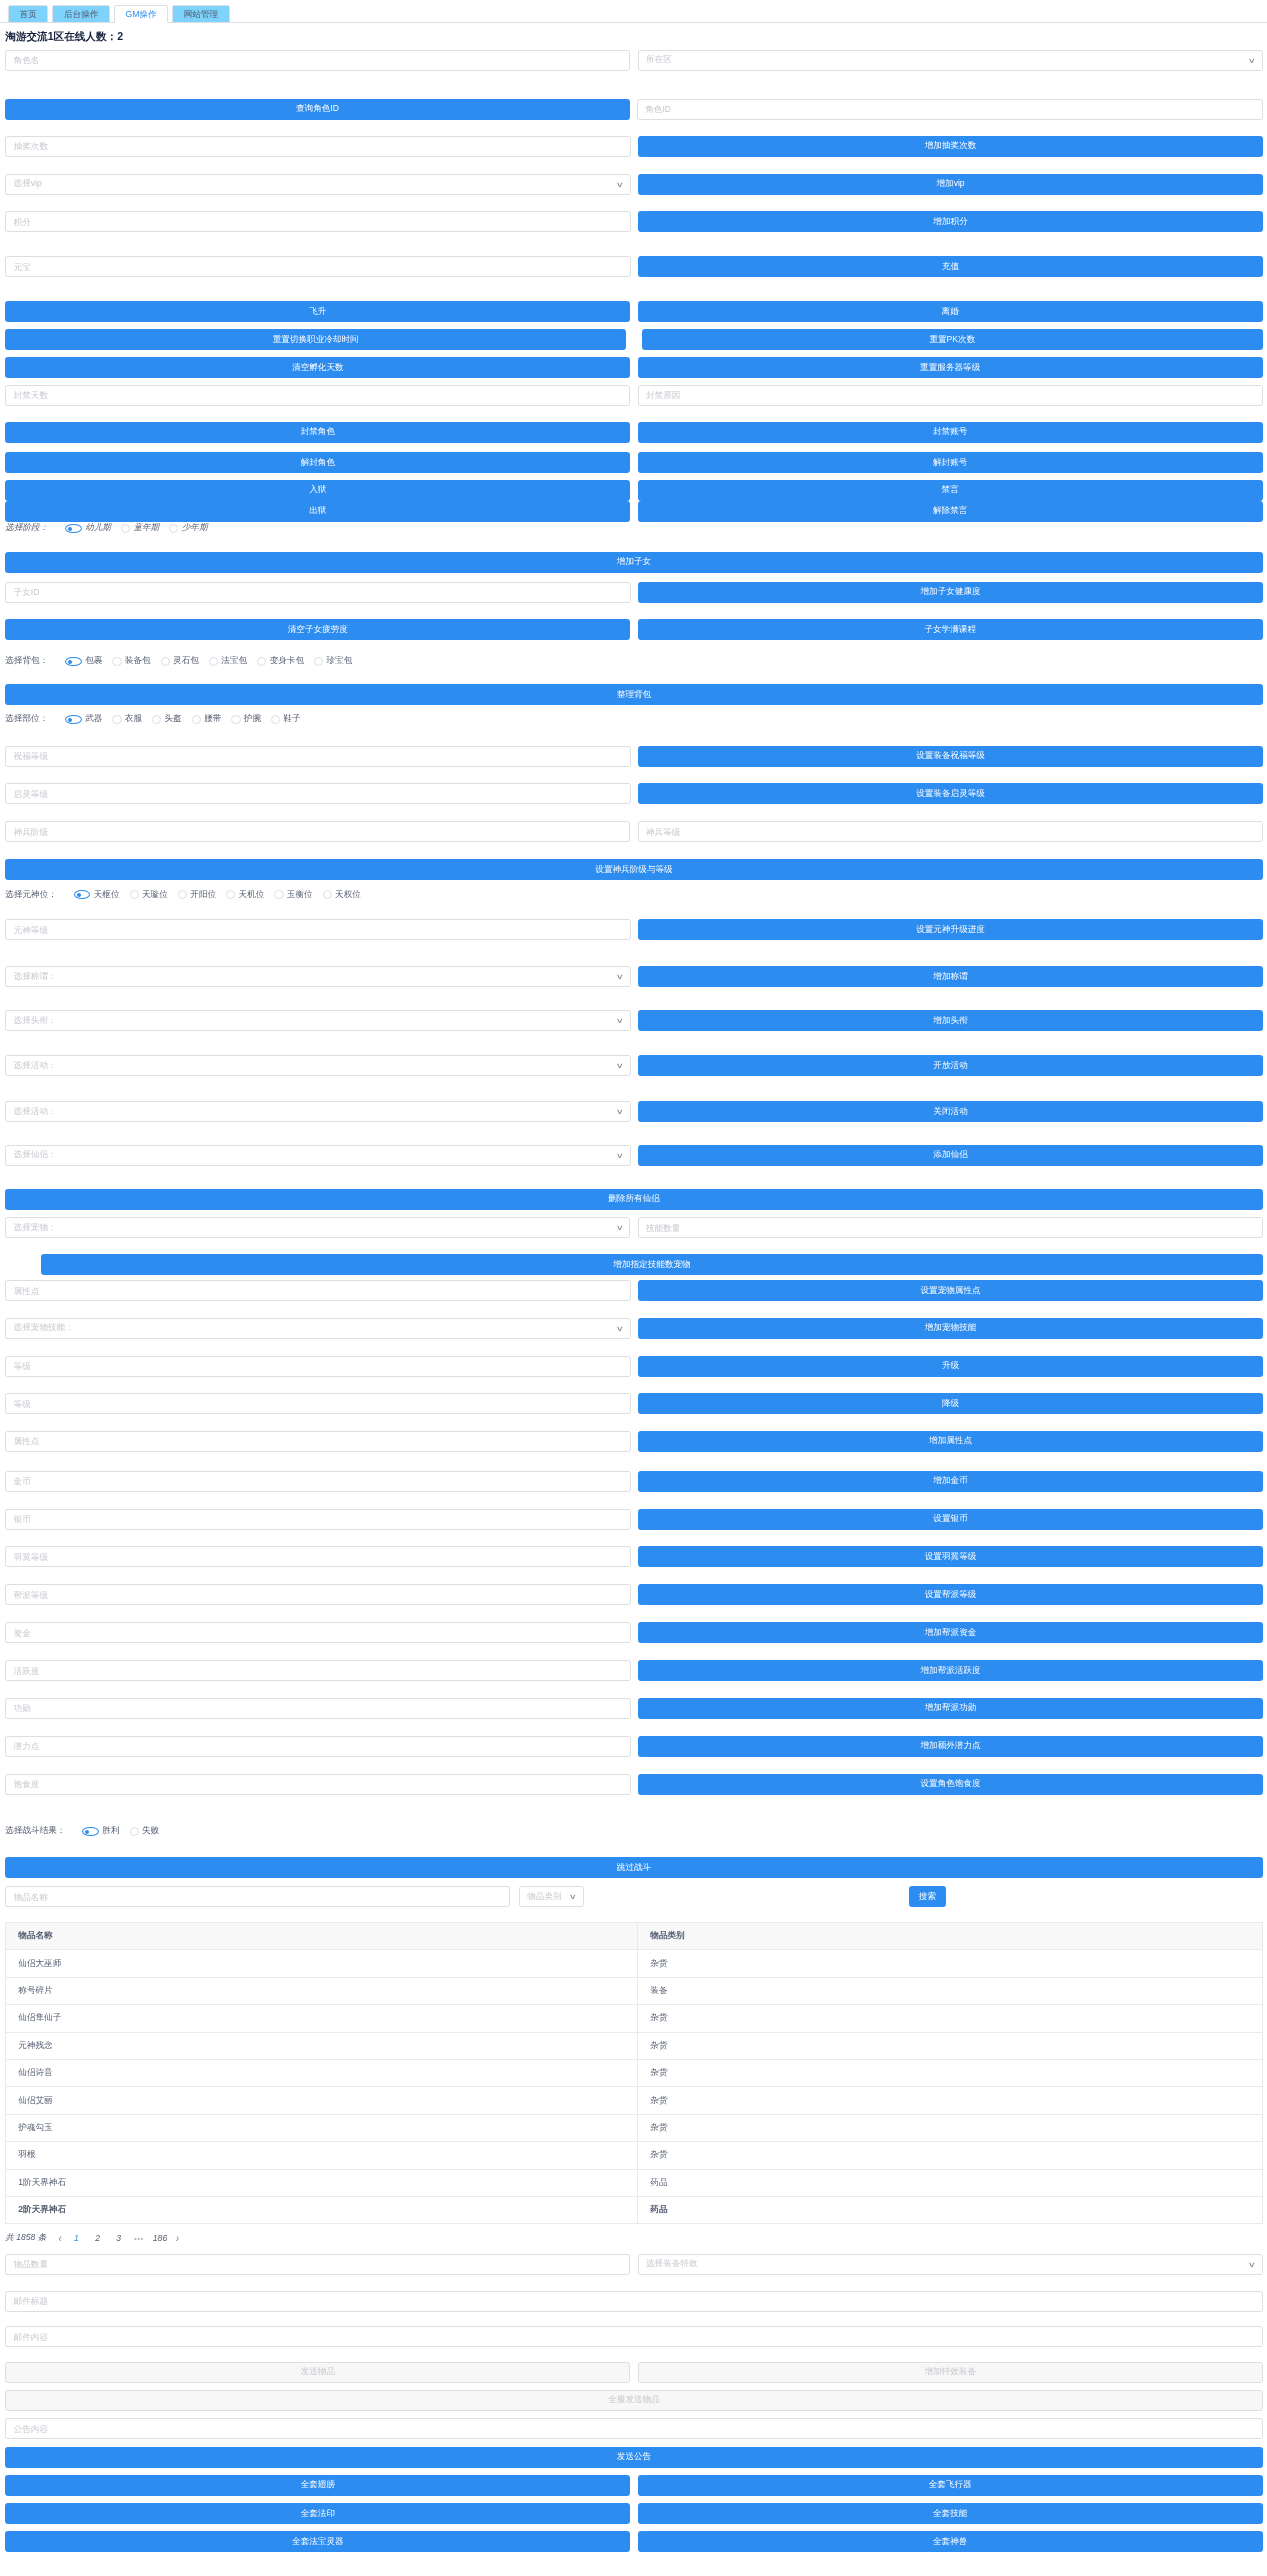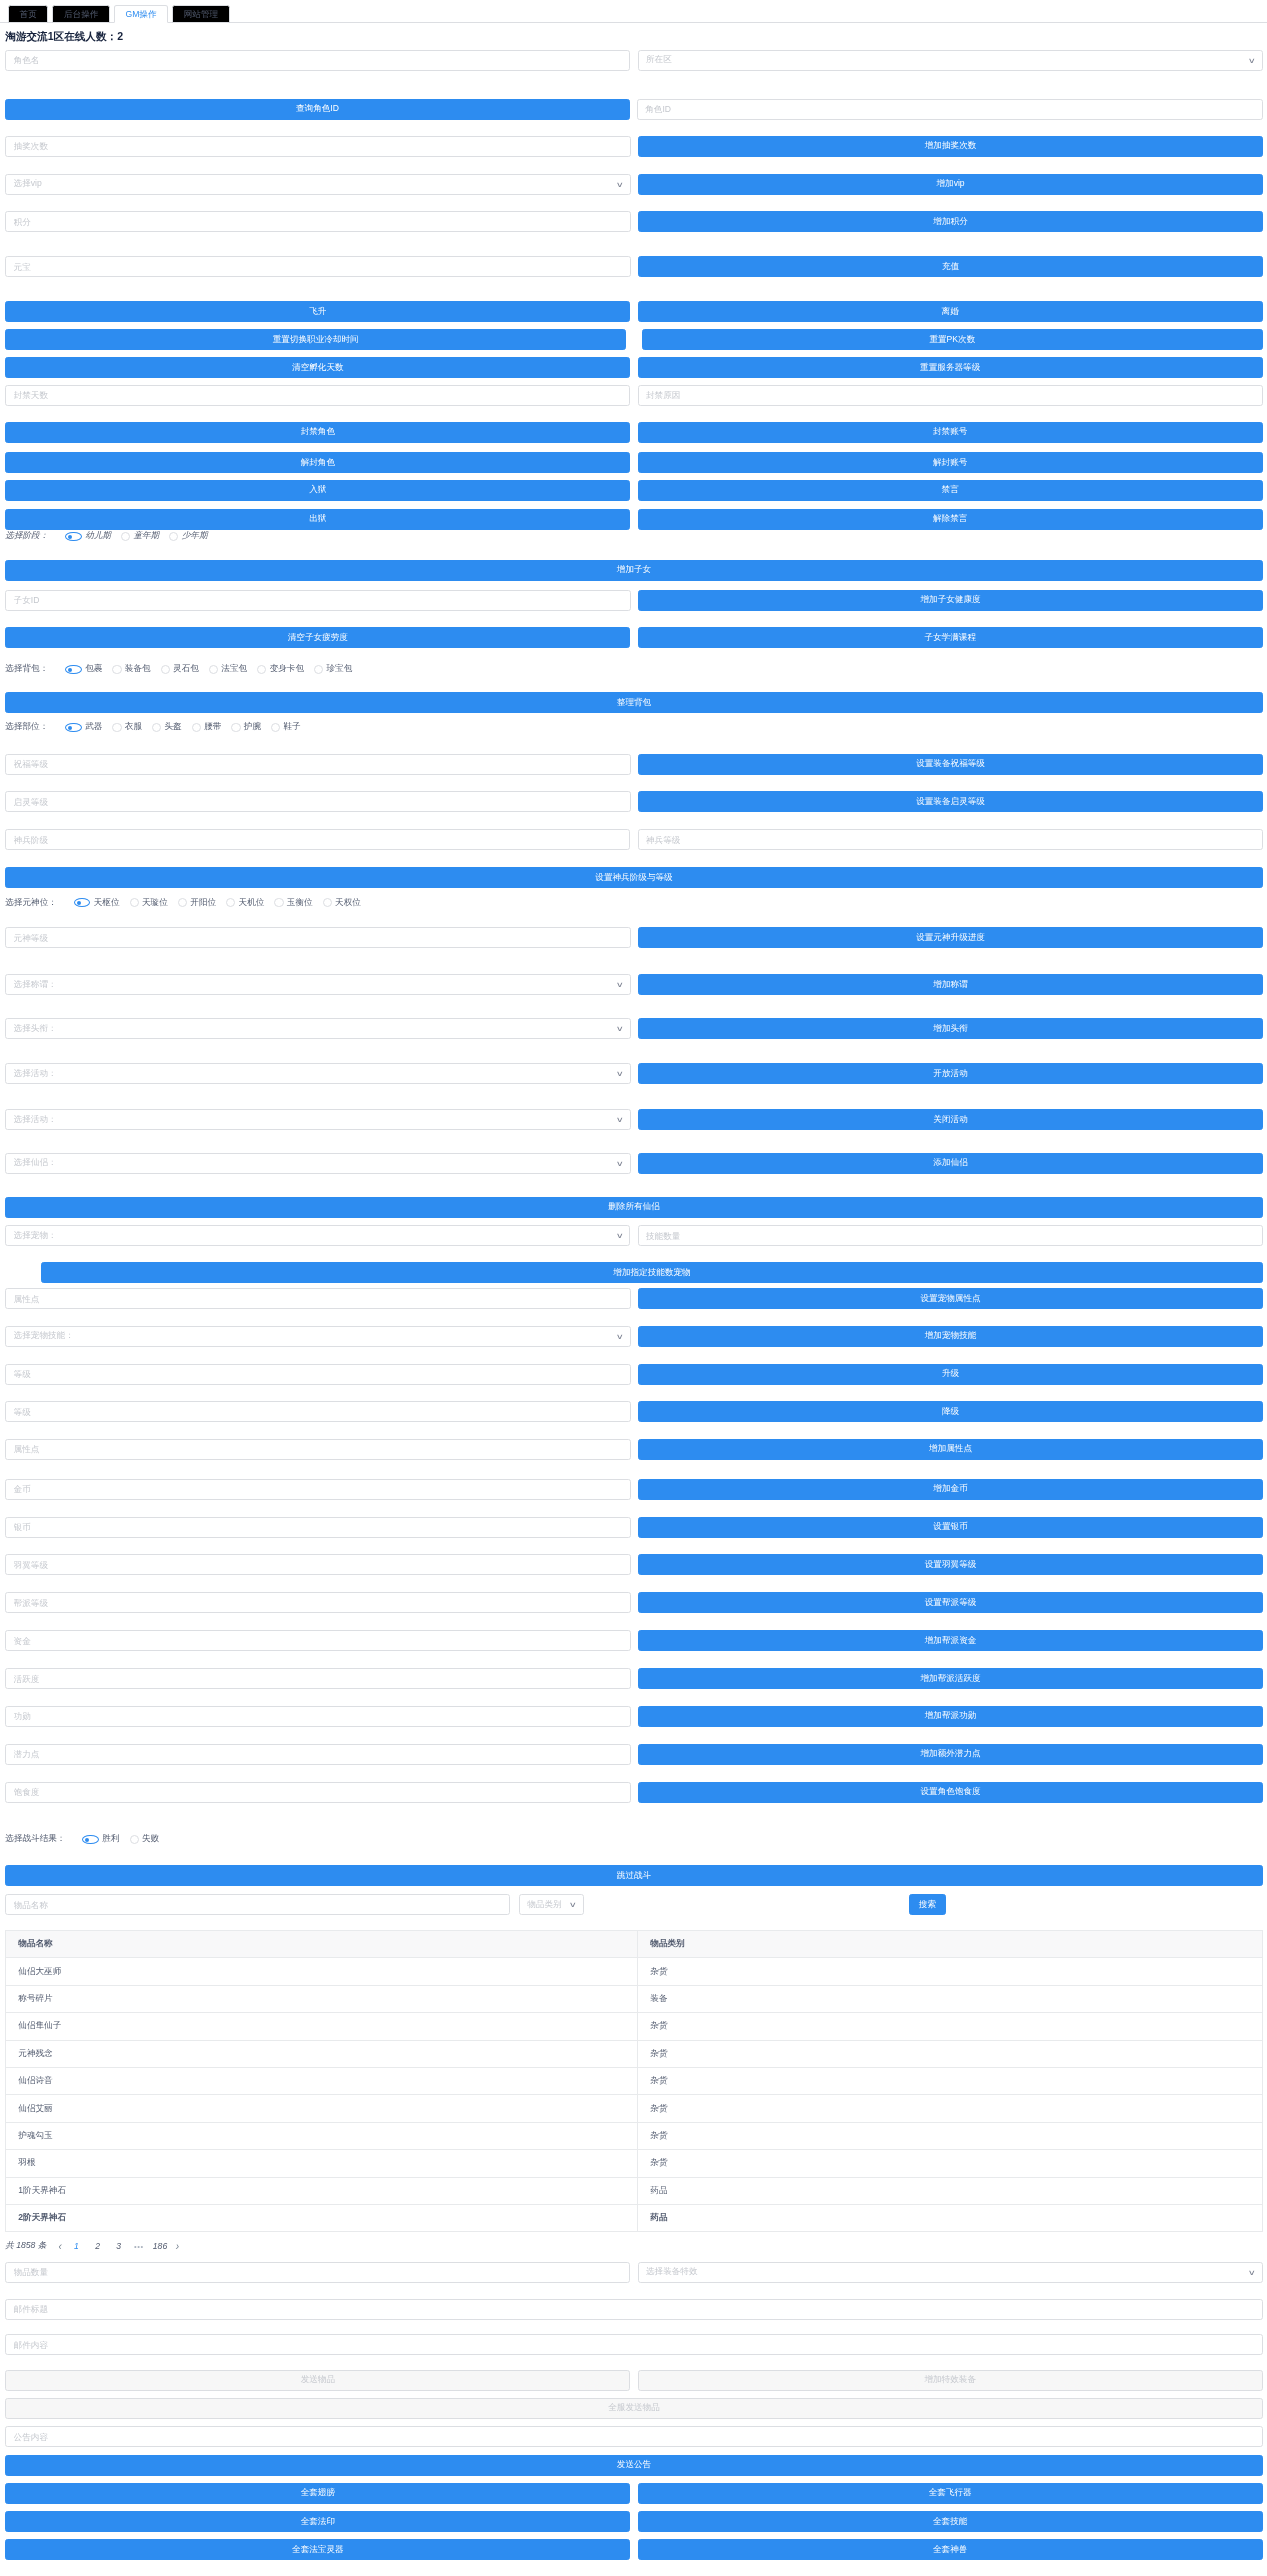--- a/index.html
+++ b/index.html
@@ -1,19 +1,19 @@
 <!DOCTYPE html>
 <html style="font-size:10.6px"><head>
 <meta charset="utf-8">
 <style>
   html,body{margin:0;padding:0;background:#fff;}
   body{width:1268px;font-family:"Liberation Sans","DejaVu Sans",sans-serif;color:#515a6e;font-size:8.6px;}
   
   .tabs{height:22px;border-bottom:0.7px solid #dcdee2;padding-left:8px;display:flex;align-items:flex-end;background:#fff;}
-  .tab{height:18px;line-height:16.5px;padding:0 10.6px;font-size:8.6px;background:#000000;border:0.7px solid #dcdee2;
+  .tab{height:18px;line-height:16.5px;padding:0 10.6px;font-size:8.6px;background:#7dd3fc;border:0.7px solid #dcdee2;
        border-radius:2.6px 2.6px 0 0;margin-right:4px;color:#515a6e;margin-bottom:-0.7px;cursor:pointer;box-sizing:border-box;}
   .tab.active{background:#fff;color:#2d8cf0;border-bottom-color:#fff;}
   
   .page{padding:0 5.3px 6.6px 5.3px;}
   .title{font-size:10.6px;font-weight:bold;color:#17233d;margin:7.3px 0 5.3px 0;}
   
   .row{display:flex;gap:7.3px;}
   .row>*{flex:1;min-width:0;}
   .ipt{height:21px;border:0.7px solid #dcdee2;border-radius:2.6px;padding:0 7.3px;font-size:8.6px;color:#515a6e;
        outline:none;background:#fff;box-sizing:border-box;width:100%;font-family:inherit;}
@@ -118,21 +118,21 @@
         <button class="btn">封禁账号</button>
       </div>
       <div class="row" style="margin-top: 9.2px;">
         <button class="btn">解封角色</button>
         <button class="btn">解封账号</button>
       </div>
       <div class="row" style="margin-top: 6.6px;">
         <button class="btn">入狱</button>
         <button class="btn">禁言</button>
       </div>
-      <div class="row" style="margin-top: 8px;">
+      <div class="row" style="margin-top: 0;">
         <button class="btn">出狱</button>
         <button class="btn">解除禁言</button>
       </div>
       <div class="radio-row" style="margin-top: 0; font-style: italic;">
         <span class="rlabel">选择阶段：</span>
         <label class="radio">
           <span class="dot sel"></span>
           <span>幼儿期</span>
         </label>
         <label class="radio">

